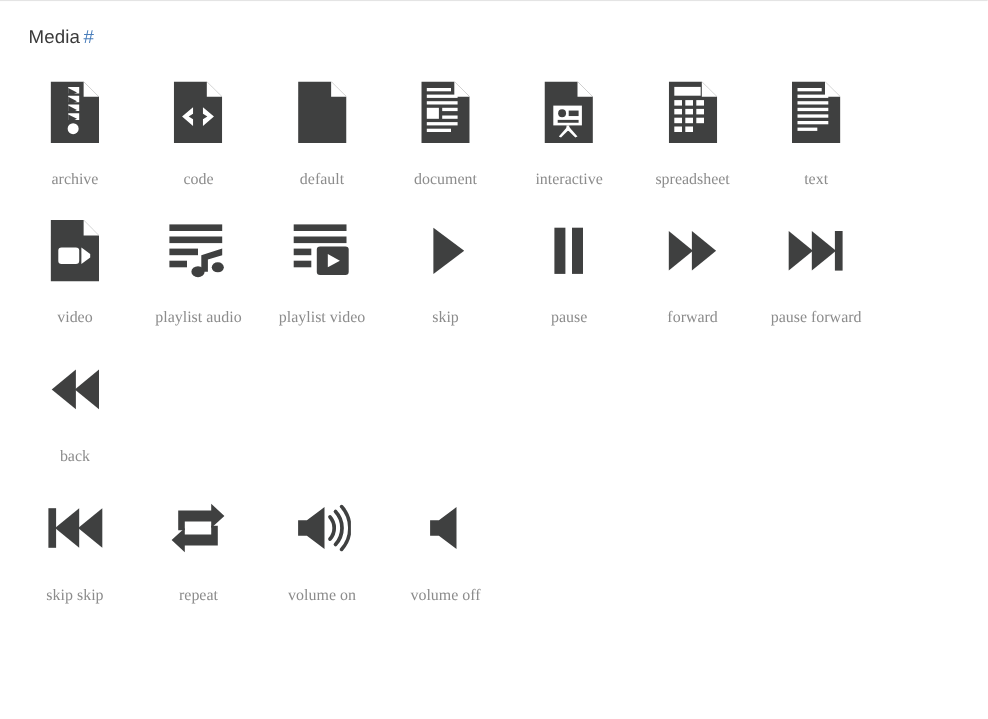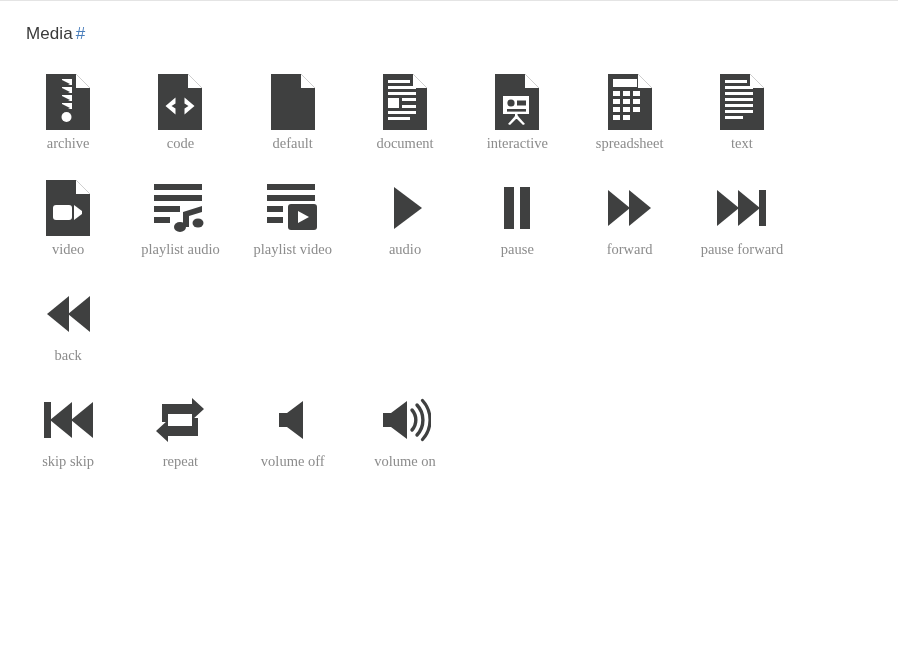--- a/index.html
+++ b/index.html
@@ -66,21 +66,21 @@
     align-items: center;
     justify-content: center;
   }
   .glyph svg {
     display: block;
   }
   .icon-label {
     font-family: "Liberation Serif", serif;
     font-size: 14.5px;
     color: #8c8c8c;
-    margin-top: 2px;
+    margin-top: 22px;
     line-height: 16px;
     white-space: nowrap;
   }
   .media-section { padding-bottom: 47px; }
 </style>
 </head>
 <body>
 
 <div class="page">
 
@@ -253,21 +253,21 @@
         </div>
         <div class="icon-label">playlist video</div>
       </div>
 
       <div class="icon-cell">
         <div class="glyph">
           <svg width="44" height="50" viewBox="0 0 44 50">
             <path d="M11 4 L39 25 L11 46 Z" fill="#3f4040"></path>
           </svg>
         </div>
-        <div class="icon-label">audio</div>
+        <div class="icon-label">skip</div>
       </div>
 
       <div class="icon-cell">
         <div class="glyph">
           <svg width="44" height="50" viewBox="0 0 44 50">
             <rect x="9" y="4" width="10" height="42" fill="#3f4040"></rect>
             <rect x="25" y="4" width="10" height="42" fill="#3f4040"></rect>
           </svg>
         </div>
         <div class="icon-label">pause</div>
@@ -320,39 +320,39 @@
       </div>
 
       <div class="icon-cell">
         <div class="glyph">
           <svg width="52" height="48" viewBox="0 0 52 48">
             <path d="M8 8 h30 v-6 l12 11 l-12 11 v-6 H14 v8 H8 Z" fill="#3f4040"></path>
             <path d="M44 40 H14 v6 L2 35 L14 24 v6 h24 v-8 h6 Z" fill="#3f4040"></path>
           </svg>
         </div>
         <div class="icon-label">repeat</div>
-      </div>
-
-      <div class="icon-cell">
-        <div class="glyph">
-          <svg width="44" height="48" viewBox="0 0 44 48">
-            <path d="M8 17 h8 L32 5 v38 L16 31 H8 Z" fill="#3f4040"></path>
-          </svg>
-        </div>
-        <div class="icon-label">volume off</div>
       </div>
 
       <div class="icon-cell">
         <div class="glyph">
           <svg width="52" height="48" viewBox="0 0 52 48">
             <path d="M4 17 h8 L28 5 v38 L12 31 H4 Z" fill="#3f4040"></path>
             <path d="M33 14 a15 15 0 0 1 0 20" stroke="#3f4040" stroke-width="3.4" fill="none" stroke-linecap="round"></path>
             <path d="M38 9 a22 22 0 0 1 0 30" stroke="#3f4040" stroke-width="3.4" fill="none" stroke-linecap="round"></path>
             <path d="M43.5 4.5 a29 29 0 0 1 0 39" stroke="#3f4040" stroke-width="3.2" fill="none" stroke-linecap="round"></path>
           </svg>
         </div>
         <div class="icon-label">volume on</div>
       </div>
 
+      <div class="icon-cell">
+        <div class="glyph">
+          <svg width="44" height="48" viewBox="0 0 44 48">
+            <path d="M8 17 h8 L32 5 v38 L16 31 H8 Z" fill="#3f4040"></path>
+          </svg>
+        </div>
+        <div class="icon-label">volume off</div>
+      </div>
+
     </div>
   </div>
 
 </div>
 
 </body></html>

